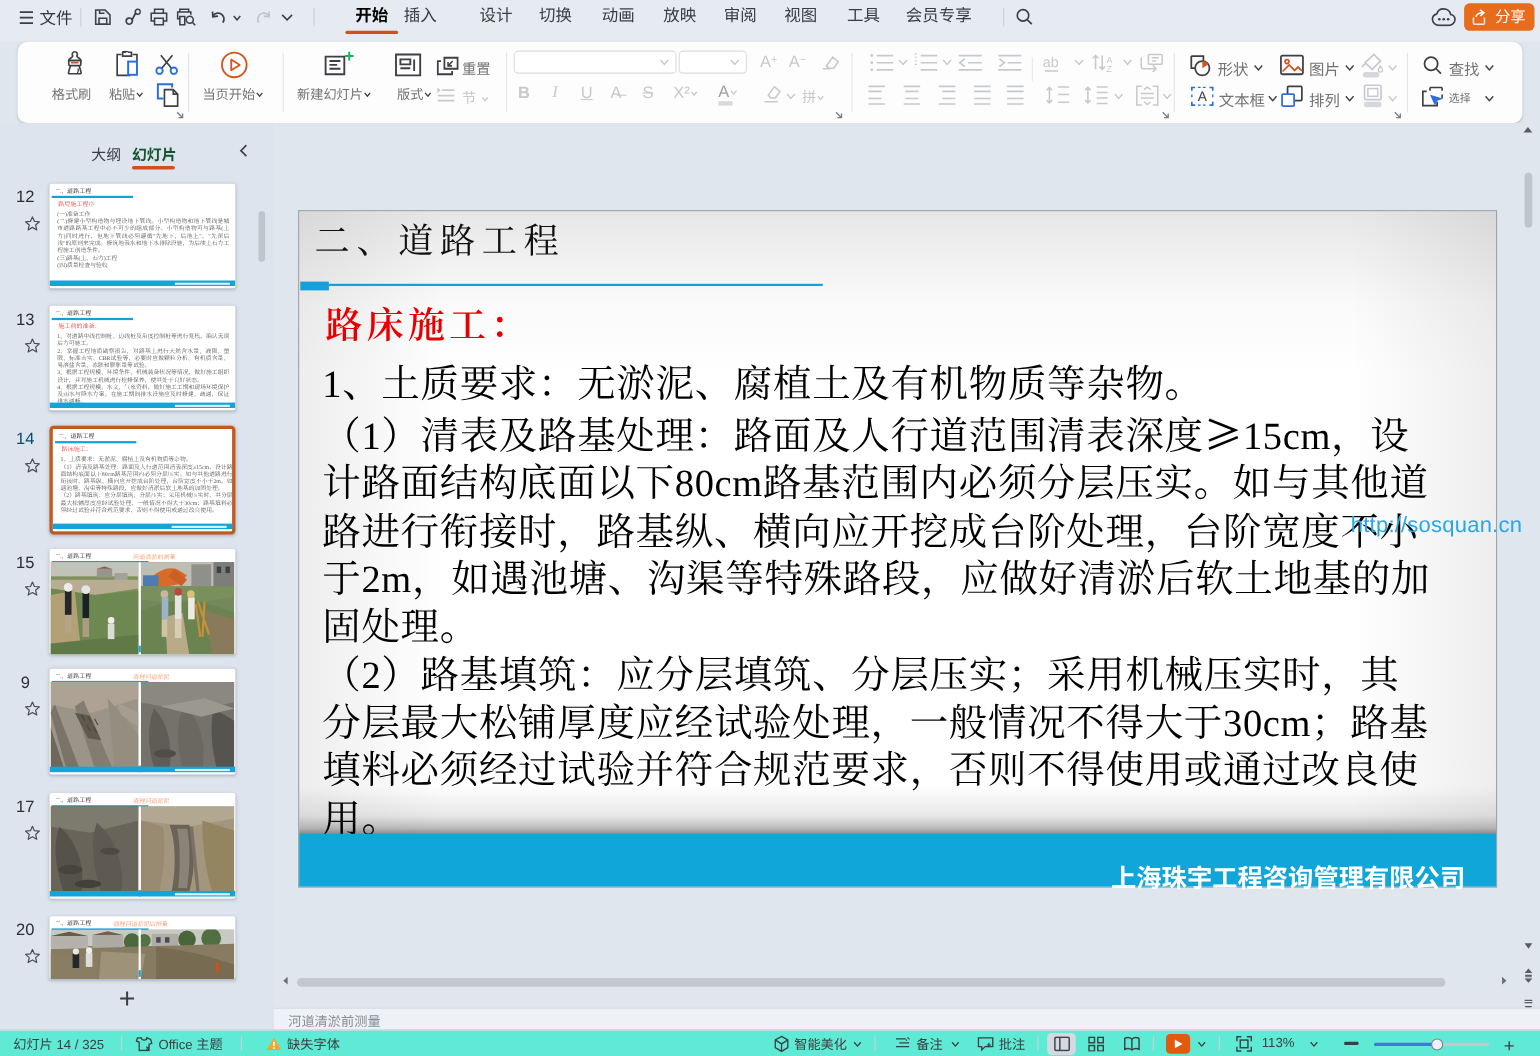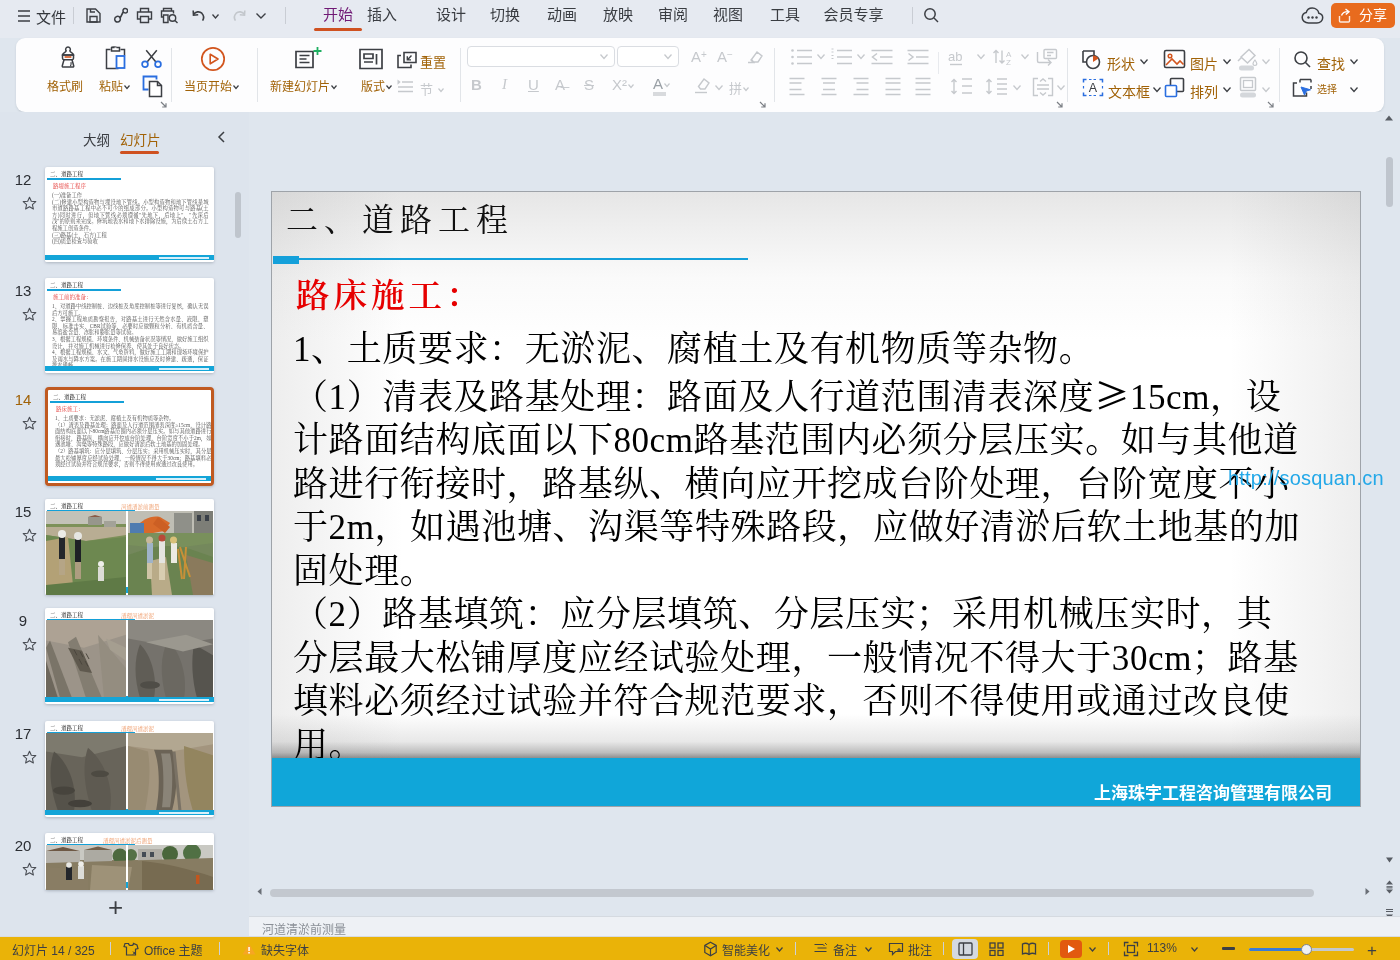--- a/index.html
+++ b/index.html
@@ -7,52 +7,52 @@
   html,body { width:1400px; height:960px; overflow:hidden; }
   body { font-family:"Liberation Sans","Noto Sans CJK SC",sans-serif; position:relative;
          background:#dfe6ee; -webkit-font-smoothing:antialiased; }
   .abs { position:absolute; }
 
   
   #titlebar { position:absolute; left:0; top:0; width:1400px; height:38px; background:#e6eaf1; }
   #titlebar .tb-ic { position:absolute; top:5px; }
   .vsep { position:absolute; top:7px; width:1px; height:17px; background:#c9cdd4; }
   .tab { position:absolute; top:0; height:30px; line-height:30px; font-size:15px; color:#3a3d42; text-align:center; }
-  .tab.active { color:#701a75; font-weight:normal; }
+  .tab.active { color:#000000; font-weight:bold; }
   .tab.active:after { content:""; position:absolute; left:4px; right:4px; bottom:-1px; height:3px; border-radius:2px; background:#cf5120; }
   #sharebtn { position:absolute; left:1331px; top:3px; width:64px; height:25px; background:#e86b1e; border-radius:5px;
               color:#fff; font-size:14px; line-height:25px; text-align:left; padding-left:28px; }
 
   
   #ribbon { position:absolute; left:0; top:38px; width:1400px; height:74px; }
   #ribbon:before { content:""; position:absolute; left:16px; right:16px; top:0; bottom:0; background:#fdfdfe;
             border-radius:9px; box-shadow:0 1px 2px rgba(120,130,145,.25); }
   .rsep { position:absolute; top:10px; width:1px; height:54px; background:#e2e5e9; }
-  .rlabel { position:absolute; font-size:12px; color:#a16207; white-space:nowrap; }
+  .rlabel { position:absolute; font-size:12px; color:#737373; white-space:nowrap; }
   .gray { color:#c6c9cd; }
   .chev { display:inline-block; width:8px; height:8px; }
 
   
   #sidebar { position:absolute; left:0; top:112px; width:249px; height:824px; background:#dde4ed; }
   .sbtab { position:absolute; top:17px; font-size:13.5px; color:#3a3d42; }
 
   
   #workspace { position:absolute; left:249px; top:112px; width:1151px; height:824px; background:#dfe6ee; }
   #slide { position:absolute; left:22px; top:79px; width:1090px; height:616px; border:1px solid #9ea3a9;
            background:linear-gradient(90deg,rgba(120,120,120,.13),rgba(255,255,255,0) 12%,rgba(255,255,255,0) 88%,rgba(120,120,120,.13)),linear-gradient(180deg,#e6e6e6 0%,#efefef 6%,#fafafa 14%,#ffffff 24%,#ffffff 85%,#e8e8e8 89.5%,#bdbdbd 91.3%,#8d8d8d 92.2%,#fff 92.3%); }
   #slide .title { position:absolute; left:14px; top:2px; font-size:32px; letter-spacing:6px; color:#101010;
                   font-family:"Liberation Serif","Noto Serif CJK SC",serif; }
   #tline-thick { position:absolute; left:1px; top:64px; width:26px; height:8px; background:#14a0da; }
   #tline-thin  { position:absolute; left:27px; top:66px; width:449px; height:2.4px; background:#14a0da; }
   #redhead { position:absolute; left:24px; top:76px; letter-spacing:4px; font-size:33.5px; color:#e60000; font-weight:600;
              font-family:"Liberation Serif","Noto Serif CJK SC",serif; }
   #bodytext { position:absolute; left:21px; top:136px; font-size:35px; line-height:43.5px; letter-spacing:0.6px;
               color:#000; font-family:"Liberation Serif","Noto Serif CJK SC",serif; white-space:nowrap; }
   #bluebar { position:absolute; left:0; right:0; bottom:0; height:48px; background:#10a6d9; }
-  #bluebar span { position:absolute; right:28px; top:21px; font-size:17px; font-weight:bold; color:#fff; }
+  #bluebar span { position:absolute; right:28px; top:21px; font-size:23px; font-weight:bold; color:#fff; }
   #watermark { position:absolute; left:979px; top:355px; font-size:20px; color:#23a8e8; z-index:5; letter-spacing:0.2px; }
 
 
   
   .th { position:absolute; left:45px; width:169px; background:#fff; border-radius:2px;
         box-shadow:0 1px 3px rgba(100,110,125,.4); overflow:hidden; }
   .th .hd { position:absolute; left:5px; top:2px; font-size:11px; color:#222; white-space:nowrap; transform:scale(.5); transform-origin:0 0;
             font-family:"Liberation Serif","Noto Serif CJK SC",serif; }
   .th .hl { position:absolute; left:2px; top:11px; height:2px; width:74px; background:#14a0d8; }
   .th .rd { position:absolute; font-size:11px; color:#e5403e; white-space:nowrap; transform:scale(.5); transform-origin:0 0;
@@ -64,21 +64,21 @@
   .th .wh { position:absolute; left:0; right:0; bottom:0; height:2px; background:#fff; z-index:3; }
   .thnum { position:absolute; left:8px; width:30px; text-align:center; font-size:15px; color:#2b2e33; }
   .sel { border:3px solid #c05a21; border-radius:4px; }
   
   .sb-v { position:absolute; background:#bfc5cd; border-radius:4px; }
   .sb-h { position:absolute; background:#c3c8cf; border-radius:4px; }
 
   
   #notes { position:absolute; left:249px; top:916px; width:1151px; height:20px; background:#eef1f5; border-top:1px solid #d5dae0;
            font-size:12px; color:#8a8f96; }
-  #statusbar { position:absolute; left:0; top:936px; width:1400px; height:24px; background:#eab308; border-top:1px solid #d8dce1;
+  #statusbar { position:absolute; left:0; top:936px; width:1400px; height:24px; background:#5eead4; border-top:1px solid #d8dce1;
                font-size:12px; color:#3c3f44; }
   #statusbar .it { position:absolute; top:4px; }
   .ssep { position:absolute; top:5px; width:1px; height:13px; background:#cdd1d7; }
 </style>
 </head>
 <body>
   <div id="titlebar">
     <svg class="tb-ic" style="left:17px;top:10px" width="14" height="12" viewBox="0 0 14 12">
       <path d="M1 1h12M1 6h12M1 11h12" stroke="#3c3f44" stroke-width="1.5" fill="none"></path>
     </svg>
@@ -491,21 +491,21 @@
       </g>
     </svg>
     <div class="rlabel" style="left:1317px;top:43px;font-size:10px">选择</div>
     <svg class="abs" style="left:1349px;top:48px" width="10" height="8" viewBox="0 0 10 8">
       <path d="M1.5 1.5 5 5.5 8.5 1.5" stroke="#3c3f44" stroke-width="1.3" fill="none"></path>
     </svg>
 
   </div>
   <div id="sidebar">
     <div class="sbtab" style="left:83px">大纲</div>
-    <div class="sbtab" style="left:120px;color:#a16207;font-weight:normal">幻灯片<div style="position:absolute;left:0px;right:2px;bottom:-5px;height:3px;border-radius:2px;background:#cf5120"></div></div>
+    <div class="sbtab" style="left:120px;color:#14532d;font-weight:bold">幻灯片<div style="position:absolute;left:0px;right:2px;bottom:-5px;height:3px;border-radius:2px;background:#cf5120"></div></div>
     <svg class="abs" style="left:216px;top:18px" width="10" height="14" viewBox="0 0 10 14">
       <path d="M8 2 3 7 8 12" stroke="#3c3f44" stroke-width="1.5" fill="none"></path>
     </svg>
     <div class="thnum" style="top:59px">12</div>
     <svg class="abs" style="left:22px;top:84px" width="15" height="15" viewBox="0 0 15 15">
       <path d="M7.5 1.2 9.3 5.2 13.8 5.6 10.4 8.6 11.4 13 7.5 10.7 3.6 13 4.6 8.6 1.2 5.6 5.7 5.2z" fill="none" stroke="#4a4e55" stroke-width="1.1" stroke-linejoin="round"></path>
     </svg>
     <div class="th" style="top:55px;height:95px">
       <div class="hd">二、道路工程</div>
       <div class="hl"></div>
@@ -523,21 +523,21 @@
     <div class="th" style="top:166px;height:95px">
       <div class="hd">二、道路工程</div>
       <div class="hl"></div>
       <div class="rd" style="left:8px;top:14px">施工前的准备：</div>
       <div class="bd" style="top:25px">1、对道路中线控制桩、边线桩及角度控制桩等进行复核，确认无误后方可施工。<br>2、掌握工程地质勘察报告，对路基土进行天然含水量、液限、塑限、标准击实、CBR试验等，必要时应做颗粒分析、有机质含量、易溶盐含量、冻胀和膨胀量等试验。<br>3、根据工程规模、环境条件、机械装备状况等情况，做好施工组织设计，并对施工机械进行检修保养，使其处于良好状态。<br>4、根据工程规模、水文、气象资料，做好施工工期和现场环境保护及雨水与降水方案。在施工期间排水设施应及时修建、疏通，保证排水通畅。</div>
       <div class="bb">
         <i></i>
       </div>
       <div class="wh"></div>
     </div>
-    <div class="thnum" style="top:279px;color:#a16207">14</div>
+    <div class="thnum" style="top:279px;color:#0c4a6e">14</div>
     <svg class="abs" style="left:22px;top:304px" width="15" height="15" viewBox="0 0 15 15">
       <path d="M7.5 1.2 9.3 5.2 13.8 5.6 10.4 8.6 11.4 13 7.5 10.7 3.6 13 4.6 8.6 1.2 5.6 5.7 5.2z" fill="none" stroke="#4a4e55" stroke-width="1.1" stroke-linejoin="round"></path>
     </svg>
     <div class="th sel" style="top:275px;height:99px">
       <div class="hd">二、道路工程</div>
       <div class="hl"></div>
       <div class="rd" style="left:8px;top:14px">路床施工：</div>
       <div class="bd" style="top:25px">1、土质要求：无淤泥、腐植土及有机物质等杂物。<br>（1）清表及路基处理：路面及人行道范围清表深度≥15cm，设计路面结构底面以下80cm路基范围内必须分层压实。如与其他道路进行衔接时，路基纵、横向应开挖成台阶处理，台阶宽度不小于2m，如遇池塘、沟渠等特殊路段，应做好清淤后软土地基的加固处理。<br>（2）路基填筑：应分层填筑、分层压实；采用机械压实时，其分层最大松铺厚度应经试验处理，一般情况不得大于30cm；路基填料必须经过试验并符合规范要求，否则不得使用或通过改良使用。</div>
       <div class="bb">
         <i></i>

